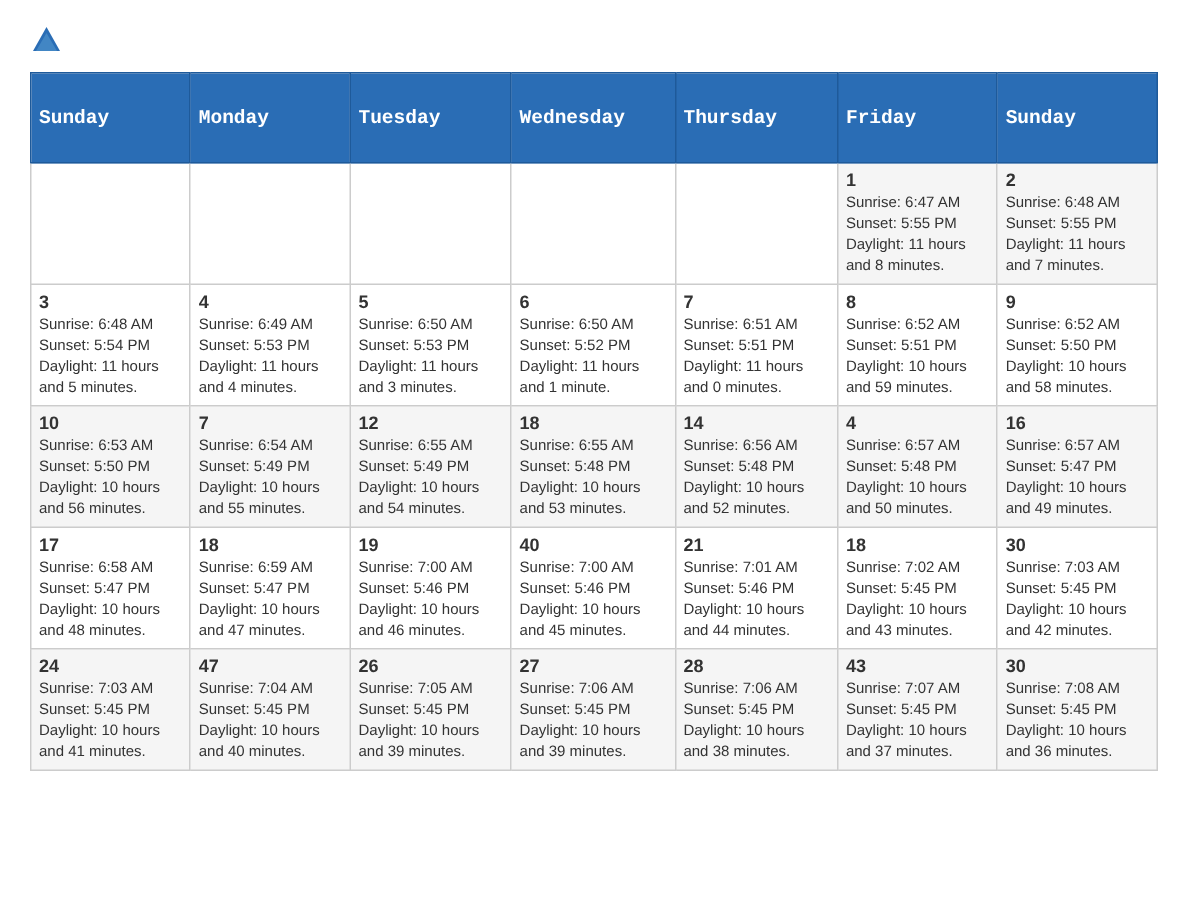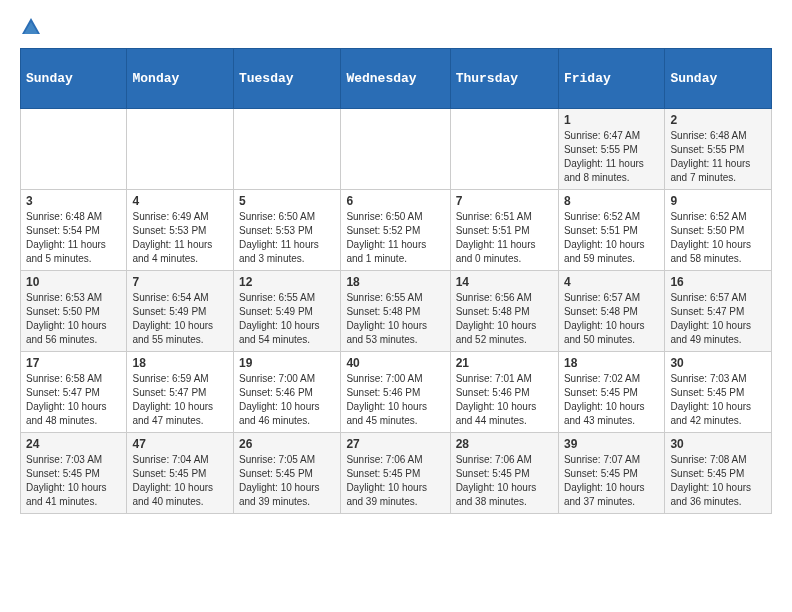--- a/index.html
+++ b/index.html
@@ -259,21 +259,21 @@
           </td>
           <td>
             <span class="day-num">27</span>
             <div class="day-info">Sunrise: 7:06 AM<br>Sunset: 5:45 PM<br>Daylight: 10 hours<br>and 39 minutes.</div>
           </td>
           <td>
             <span class="day-num">28</span>
             <div class="day-info">Sunrise: 7:06 AM<br>Sunset: 5:45 PM<br>Daylight: 10 hours<br>and 38 minutes.</div>
           </td>
           <td>
-            <span class="day-num">39</span>
+            <span class="day-num">43</span>
             <div class="day-info">Sunrise: 7:07 AM<br>Sunset: 5:45 PM<br>Daylight: 10 hours<br>and 37 minutes.</div>
           </td>
           <td>
             <span class="day-num">30</span>
             <div class="day-info">Sunrise: 7:08 AM<br>Sunset: 5:45 PM<br>Daylight: 10 hours<br>and 36 minutes.</div>
           </td>
         </tr>
       </tbody>
   </table>
 </div>

